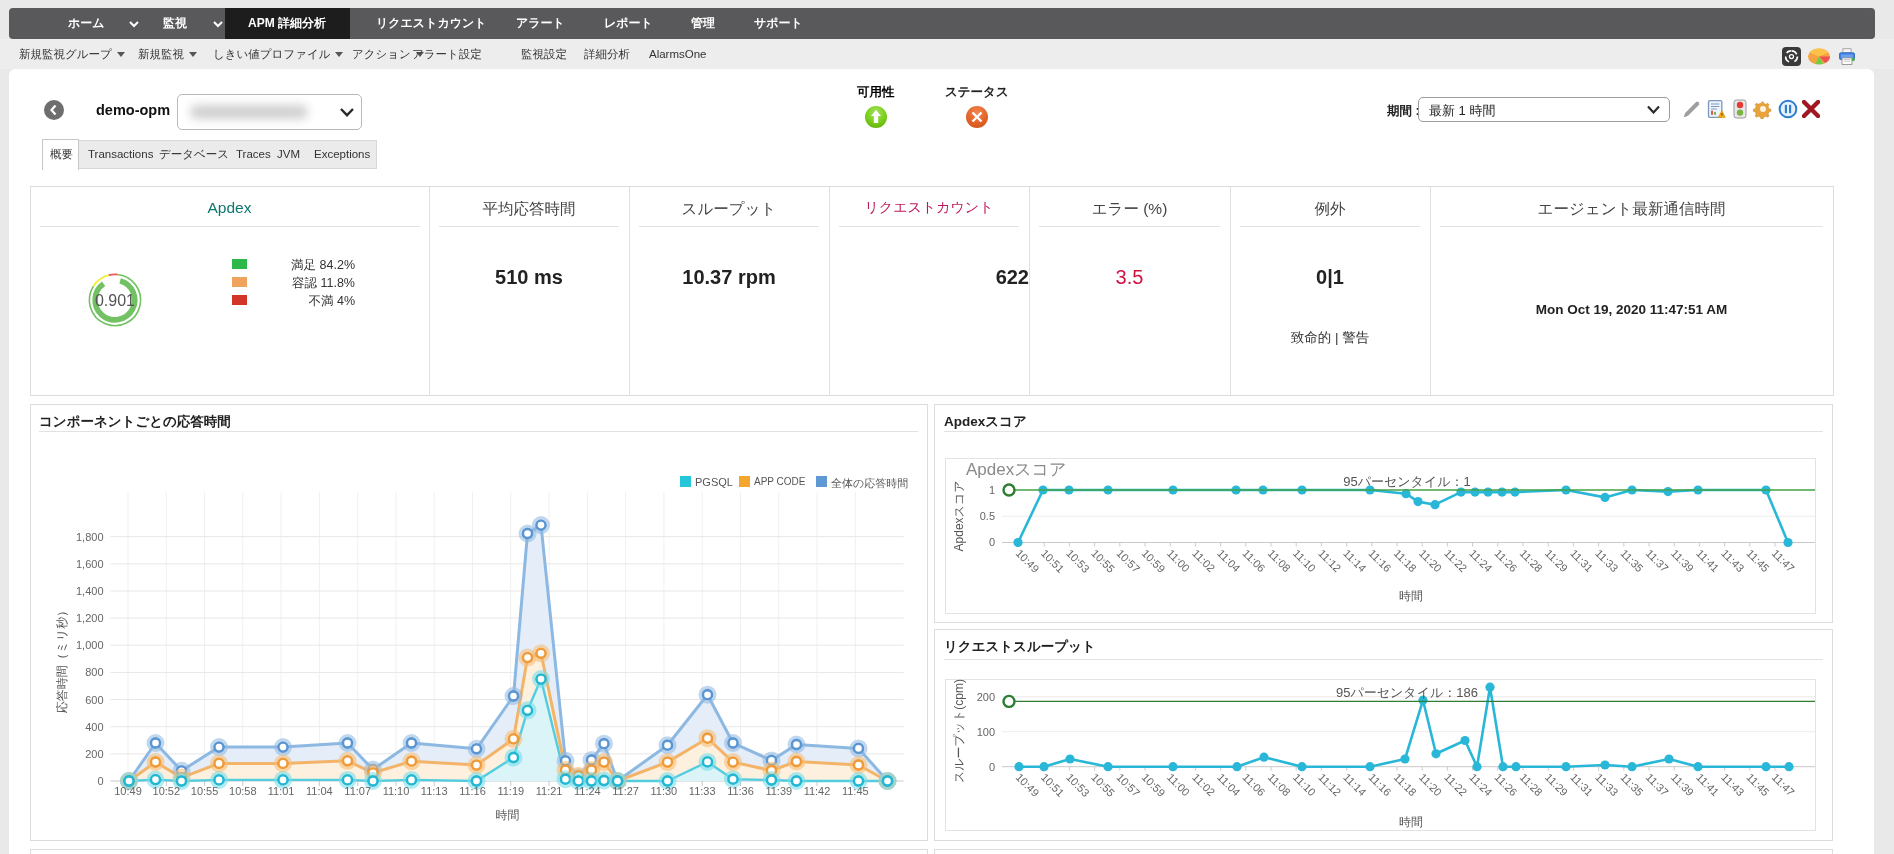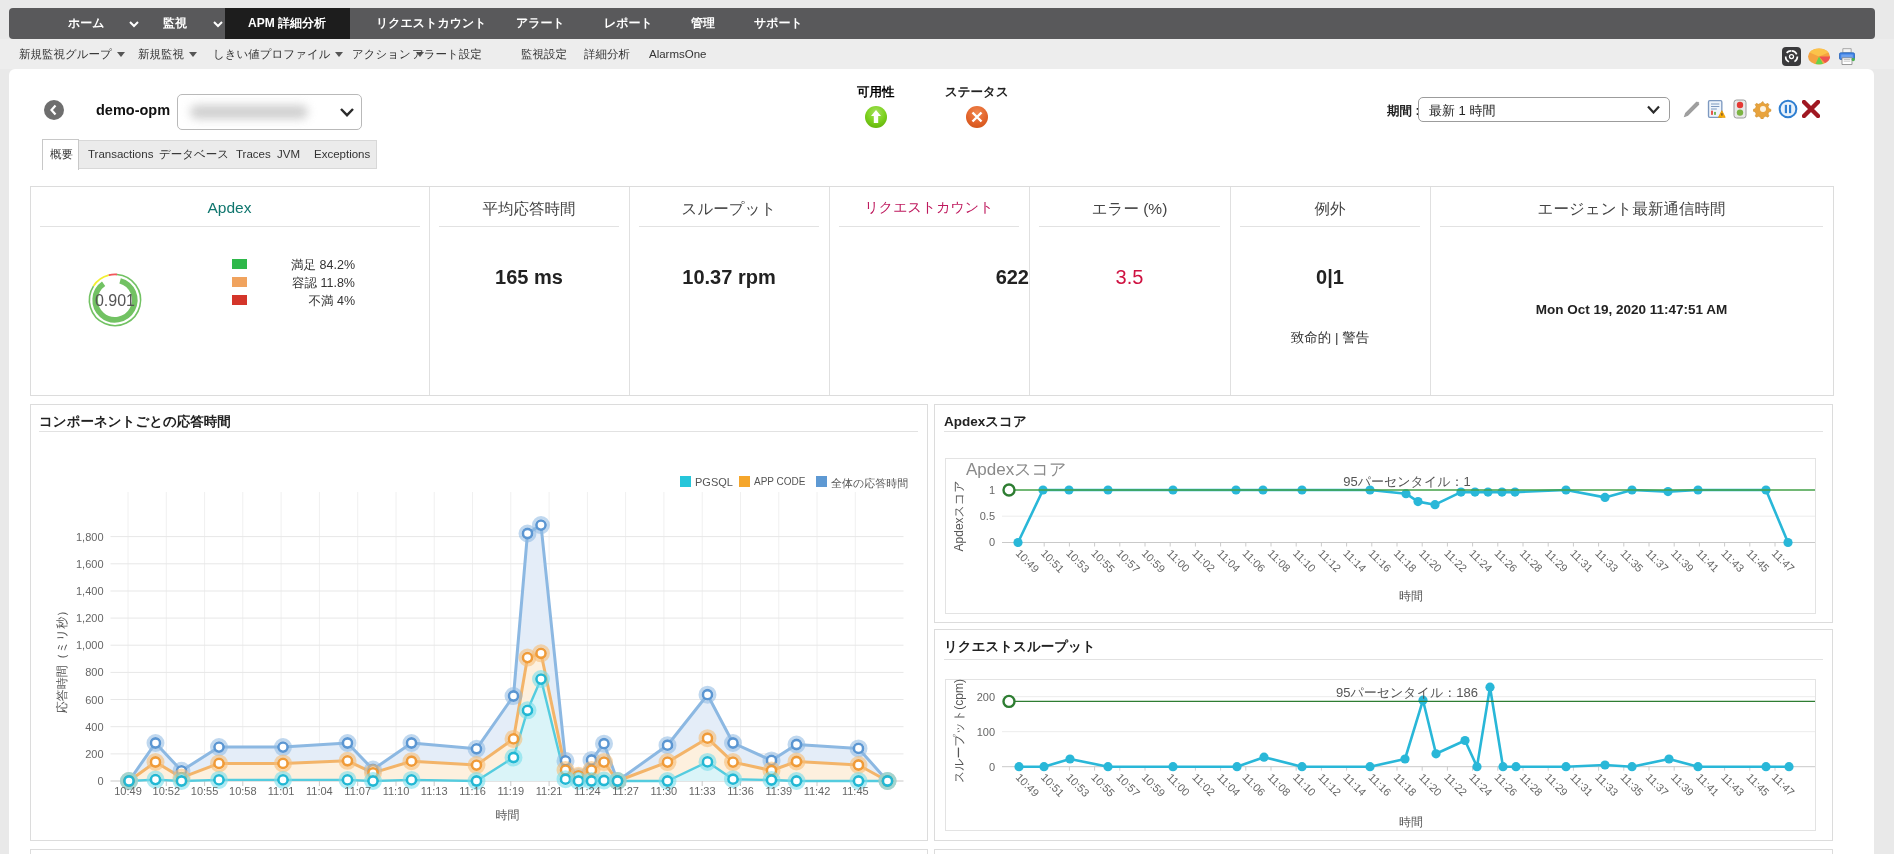--- a/index.html
+++ b/index.html
@@ -153,21 +153,21 @@
 <div class="abs" style="left:1029px;top:199px;width:201px;text-align:center;font-size:15.5px;color:#444;">エラー (%)</div>
 <div class="abs" style="left:1230px;top:199px;width:200px;text-align:center;font-size:15.5px;color:#444;">例外</div>
 <div class="abs" style="left:1430px;top:199px;width:403px;text-align:center;font-size:15.5px;color:#444;">エージェント最新通信時間</div>
 <div class="punder" style="left:40px;top:226px;width:380px;"></div>
 <div class="punder" style="left:439px;top:226px;width:180px;"></div>
 <div class="punder" style="left:639px;top:226px;width:180px;"></div>
 <div class="punder" style="left:839px;top:226px;width:180px;"></div>
 <div class="punder" style="left:1039px;top:226px;width:181px;"></div>
 <div class="punder" style="left:1240px;top:226px;width:180px;"></div>
 <div class="punder" style="left:1440px;top:226px;width:383px;"></div>
-<div class="abs" style="left:429px;top:266px;width:200px;text-align:center;font-size:20px;font-weight:bold;color:#222;">165 ms</div>
+<div class="abs" style="left:429px;top:266px;width:200px;text-align:center;font-size:20px;font-weight:bold;color:#222;">510 ms</div>
 <div class="abs" style="left:629px;top:266px;width:200px;text-align:center;font-size:20px;font-weight:bold;color:#222;">10.37 rpm</div>
 <div class="abs" style="left:829px;top:266px;width:200px;text-align:right;font-size:20px;font-weight:bold;color:#222;">622</div>
 <div class="abs" style="left:1029px;top:266px;width:201px;text-align:center;font-size:20px;font-weight:normal;color:#cf1241;">3.5</div>
 <div class="abs" style="left:1230px;top:266px;width:200px;text-align:center;font-size:20px;font-weight:bold;color:#222;">0|1</div>
 <div class="abs" style="left:1230px;top:329px;width:200px;text-align:center;font-size:13.5px;color:#333;">致命的 | 警告</div>
 <div class="abs" style="left:1430px;top:302px;width:403px;text-align:center;font-size:13.5px;font-weight:bold;color:#222;">Mon Oct 19, 2020 11:47:51 AM</div>
 <svg width="64" height="64" viewBox="83 268.4 64 64" style="position:absolute;left:83px;top:268.4px">
 <path d="M117.0,274.9 A25.6,25.6 0 1 1 93.5,286.5" fill="none" stroke="#72c263" stroke-width="1.6"></path>
 <path d="M93.5,286.5 A25.6,25.6 0 0 1 108.8,275.6" fill="none" stroke="#f2ef30" stroke-width="1.8"></path>
 <path d="M108.8,275.6 A25.6,25.6 0 0 1 117.0,274.9" fill="none" stroke="#f2575c" stroke-width="1.8"></path>

